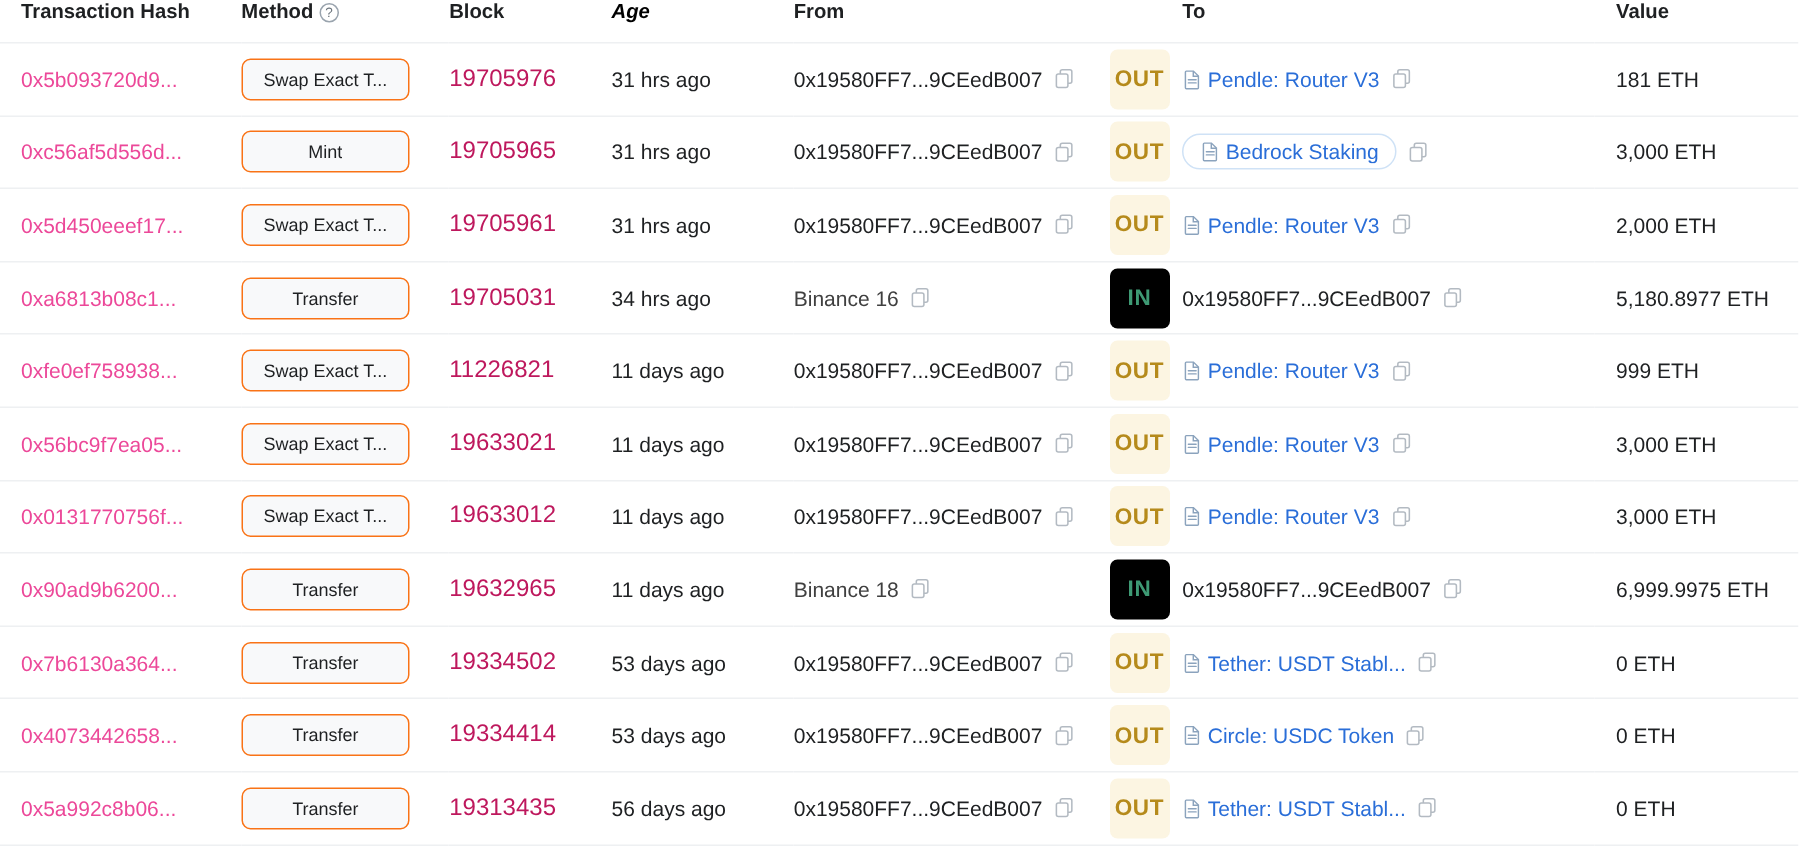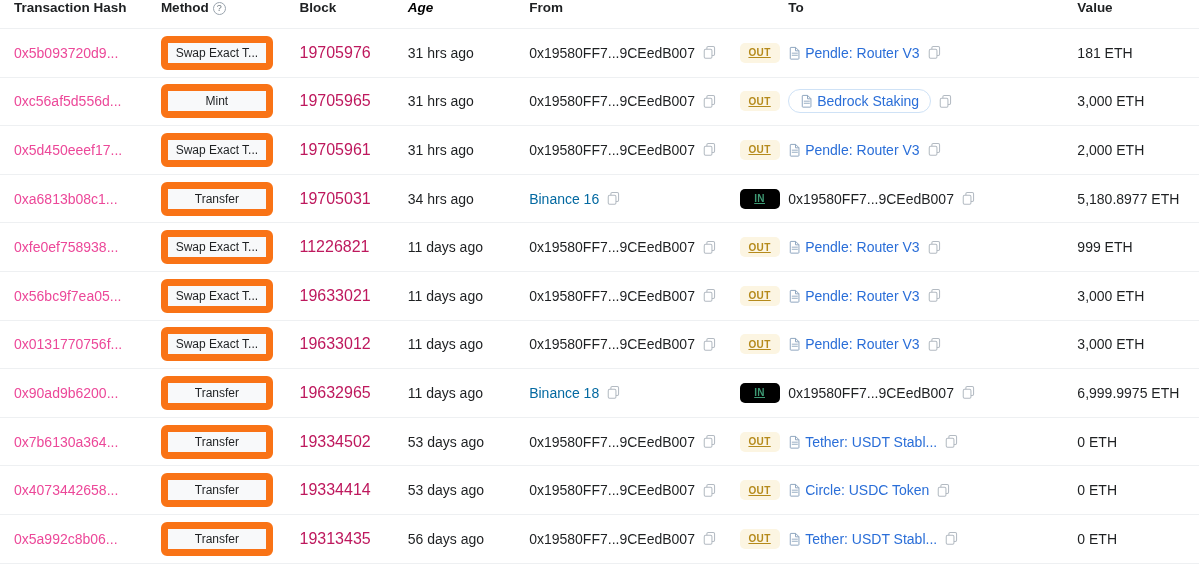--- a/index.html
+++ b/index.html
@@ -40,21 +40,21 @@
   .col-block  { width: 107px; }
   .col-age    { width: 120px; }
   .col-from   { width: 208px; }
   .col-dir    { width: 48px; }
   .col-to     { width: 272px; }
   .col-value  { width: 134px; padding-left: 14px !important; }
 
   th.col-hash { padding-left: 14px; }
   th.col-value { padding-left: 14px; }
 
-  .link { color: #0369a1; text-decoration: none; cursor: pointer; }
+  .link { color: #404040; text-decoration: none; cursor: pointer; }
   .hash-link { color: #ec4899; font-size: 14px; }
   .block-link { color: #be185d; font-size: 16px; }
   .age-head { color: #000000; font-style: italic; }
 
   .help-icon {
     display: inline-block;
     width: 13px; height: 13px;
     border: 1px solid #9aa4ae;
     border-radius: 50%;
     color: #6c757d;
@@ -66,21 +66,21 @@
     font-weight: 400;
     cursor: pointer;
   }
 
   .method-btn {
     display: inline-flex;
     align-items: center;
     justify-content: center;
     width: 112px;
     height: 28px;
-    border: 7px solid #f97316;
+    border: 1px solid #f97316;
     border-radius: 6px;
     background: #f8f9fa;
     font-size: 12px;
     color: #1e2022;
     overflow: hidden;
     cursor: pointer;
     padding: 10px 6px;
   }
   .method-btn span {
     overflow: hidden;
@@ -99,26 +99,25 @@
   }
   .copy-icon svg { display: block; }
 
   .doc-icon { width: 14px; height: 14px; flex: 0 0 14px; }
   .doc-icon svg { display: block; }
 
   .dir-badge {
     display: inline-flex;
     align-items: center;
     justify-content: center;
-    width: 40px; height: 20px;
+    width: 40px; height: 40px;
     border-radius: 5px;
-    font-size: 10px;
+    font-size: 15px;
     font-weight: 700;
     letter-spacing: .4px;
-    text-decoration: underline;
   }
   .dir-out { background: #fcf5e2; color: #b58a1b; }
   .dir-in  { background: #000000; color: #3e9a74; }
 
   .to-cell { display: flex; align-items: center; gap: 7px; }
   .to-inner { display: flex; align-items: center; gap: 3px; min-width: 0; }
   .to-label {
     color: #2a6ed8;
     font-size: 14px;
     overflow: hidden;

